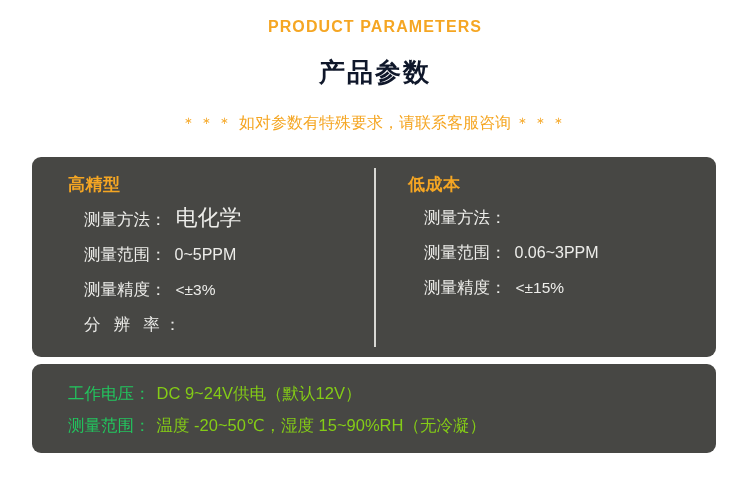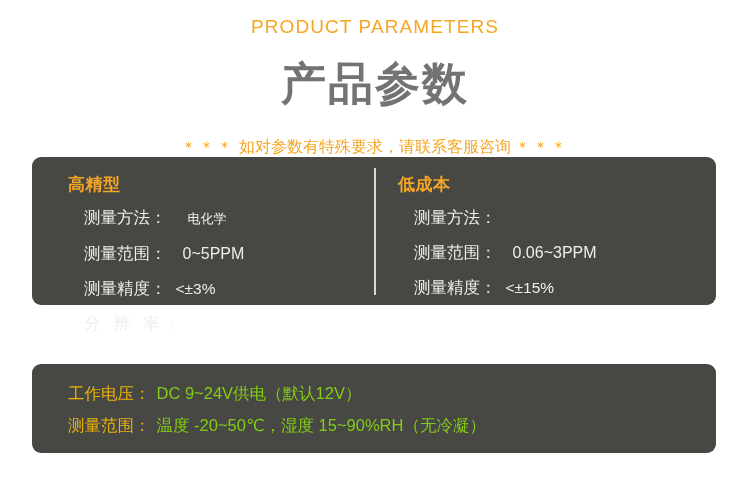--- a/index.html
+++ b/index.html
@@ -17,62 +17,62 @@
 
   
   .header {
     width: 100%;
     text-align: center;
     padding-top: 13px;
     box-sizing: border-box;
   }
   .title-en {
     color: #F5A623;
-    font-size: 19px;
-    font-weight: 400;
+    font-size: 16px;
+    font-weight: 700;
     letter-spacing: 1.1px;
     line-height: 28px;
     white-space: nowrap;
   }
   .title-cn {
-    color: #737373;
-    font-size: 45px;
+    color: #0f172a;
+    font-size: 26px;
     font-weight: 700;
     letter-spacing: 2px;
     line-height: 50px;
-    margin-top: 18px;
+    margin-top: 6px;
     white-space: nowrap;
   }
   .subtitle {
     color: #F5A623;
     font-size: 16px;
     font-weight: 500;
     line-height: 22px;
-    margin-top: 27px;
+    margin-top: 15px;
     white-space: nowrap;
   }
   .subtitle .stars {
     letter-spacing: 3px;
     font-size: 15px;
   }
   .subtitle .stars-left { margin-right: 4px; }
   .subtitle .stars-right { margin-left: 4px; }
 
   
   .panel {
     position: absolute;
     left: 32px;
     width: 684px;
     background: #474744;
     border-radius: 9px;
     box-sizing: border-box;
   }
   #panel-specs {
     top: 157px;
-    height: 148px;
+    height: 200px;
   }
   #panel-operating {
     top: 364px;
     height: 89px;
   }
 
   .cols {
     display: flex;
     height: 100%;
     position: relative;
@@ -80,21 +80,21 @@
   .col {
     box-sizing: border-box;
     padding-top: 13px;
   }
   .col-left {
     width: 342px;
     padding-left: 36px;
   }
   .col-right {
     width: 342px;
-    padding-left: 24px;
+    padding-left: 34px;
   }
   .divider {
     position: absolute;
     left: 342px;
     top: 11px;
     bottom: 10px;
     width: 2px;
     background: #d8d8d4;
   }
 
@@ -118,45 +118,45 @@
     font-size: 16.5px;
     font-weight: 400;
     margin-left: 16px;
   }
   .spec-label.spaced {
     letter-spacing: 4.5px;
     font-family: Liberation Serif, serif;
   }
   .spec-value {
     color: #EDEDEA;
-    font-size: 13px;
-    font-weight: 400;
-    margin-left: 21px;
+    font-size: 22px;
+    font-weight: 400;
+    margin-left: 9px;
   }
   .spec-value.small {
     font-size: 15.5px;
     margin-left: 9px;
   }
   .spec-value.num {
     font-size: 16px;
-    margin-left: 16px;
+    margin-left: 8px;
   }
 
   
   .op-body {
     padding: 13px 0 0 36px;
   }
   .op-row {
     display: flex;
     align-items: baseline;
     line-height: 32px;
     white-space: nowrap;
   }
   .op-label {
-    color: #eab308;
+    color: #22c55e;
     font-size: 16.5px;
     font-weight: 400;
   }
   .op-value {
     color: #84cc16;
     font-size: 16.5px;
     font-weight: 400;
     margin-left: 6px;
   }
 </style>

